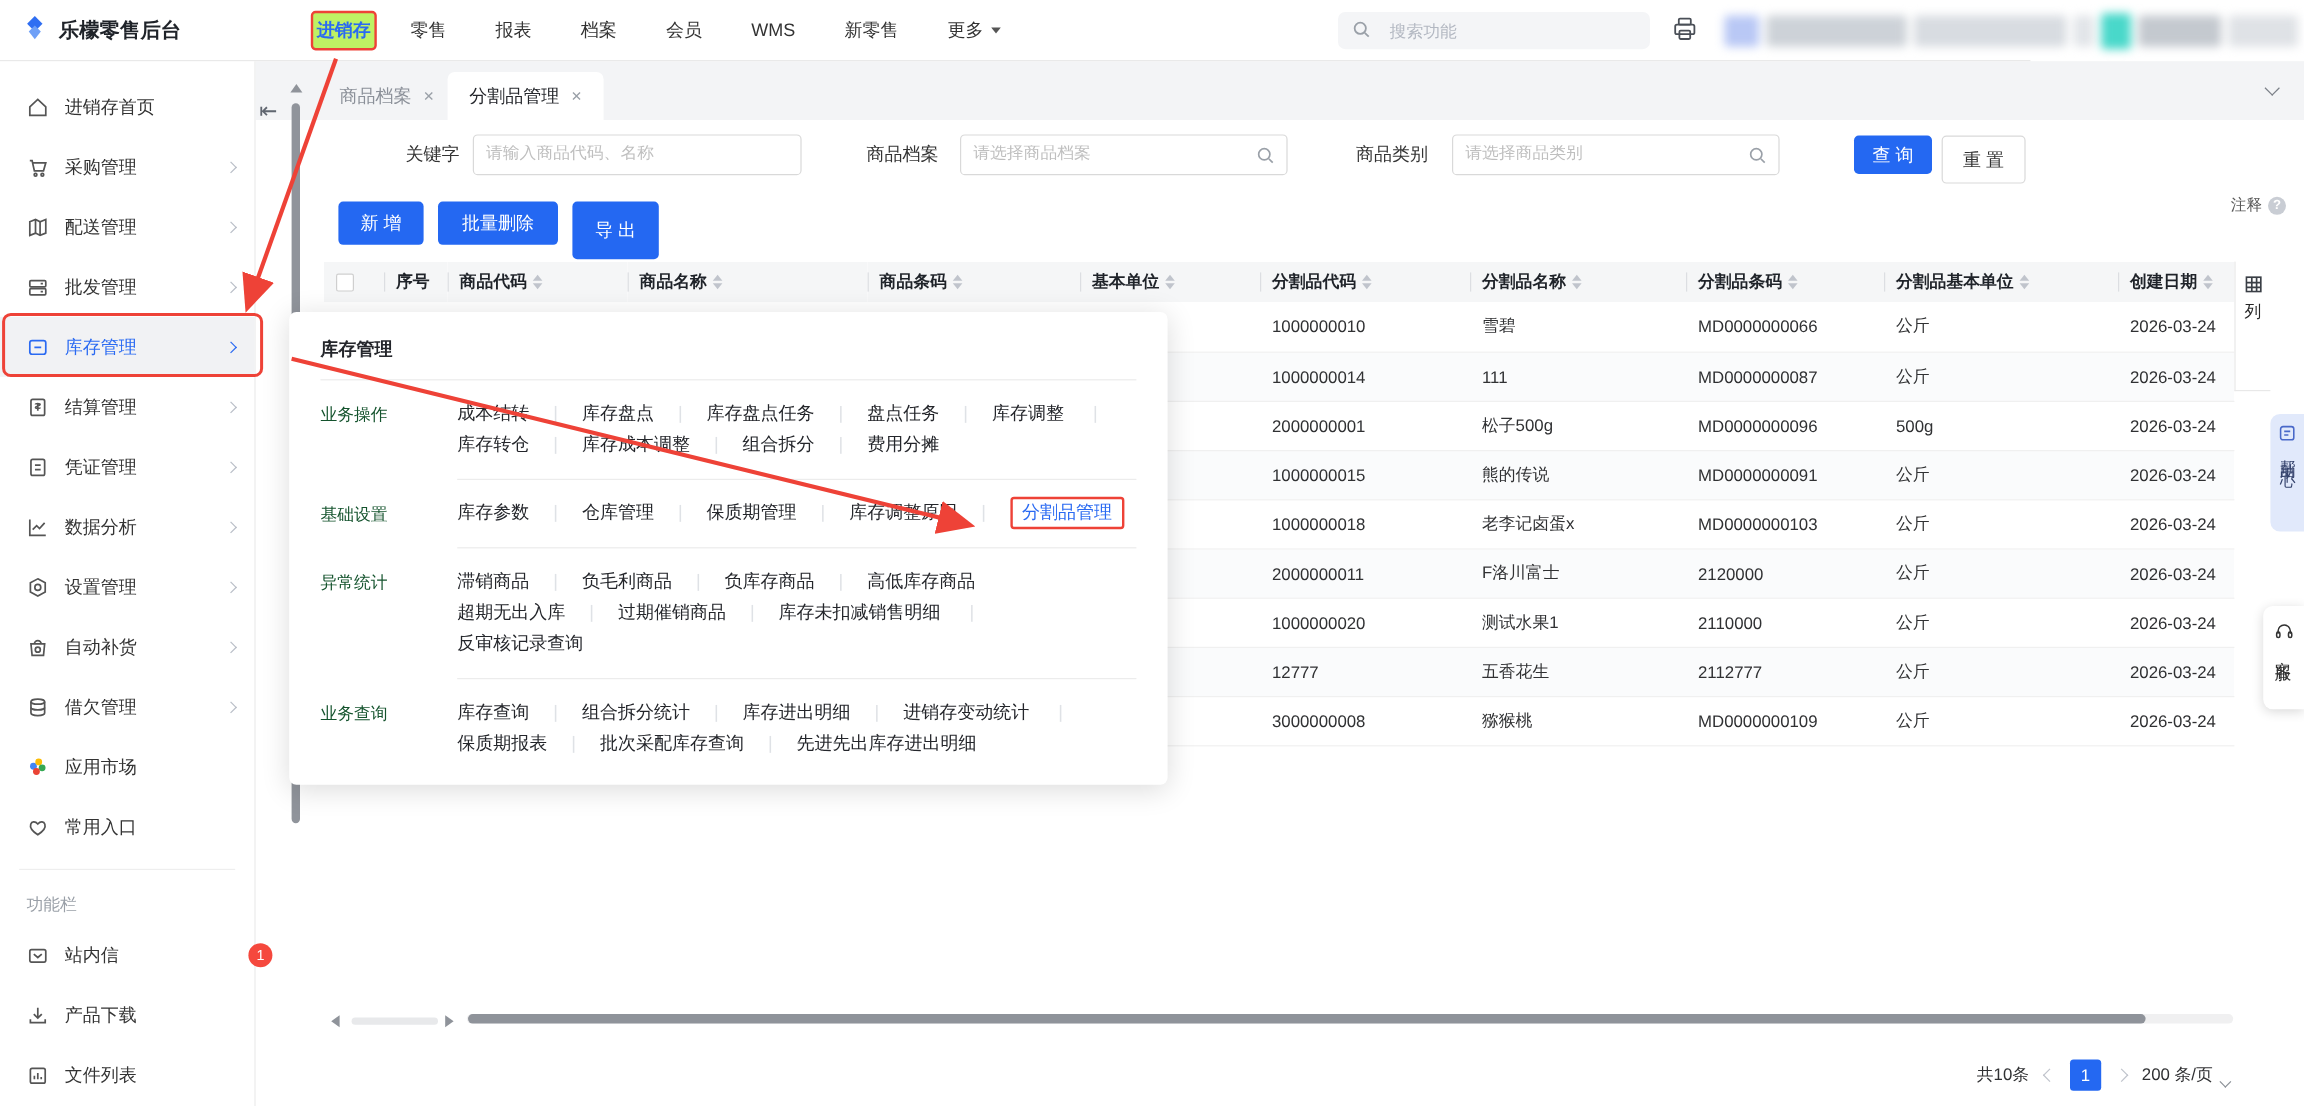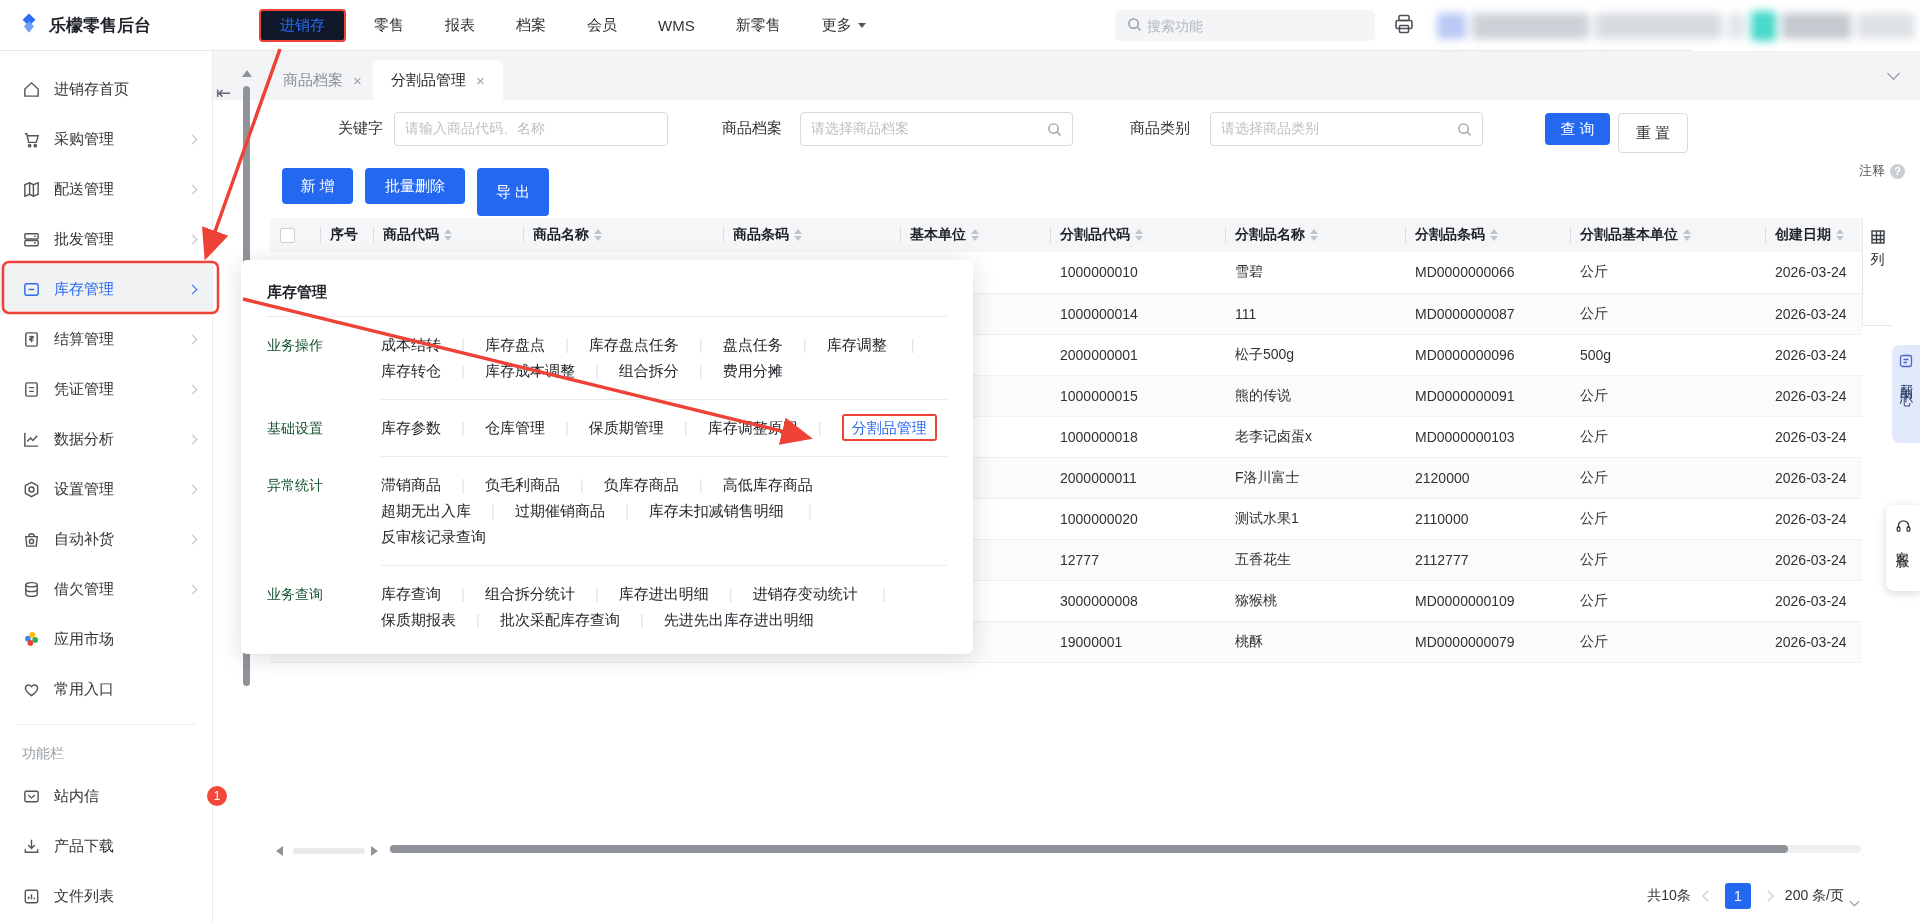--- a/index.html
+++ b/index.html
@@ -8,25 +8,25 @@
        font-family:"Liberation Sans","DejaVu Sans",sans-serif;font-size:14px}
 
   
   .topbar{position:absolute;left:0;top:0;width:1692px;height:51px;background:#fff;
           border-bottom:1px solid #e9e9e9;z-index:30}
   .brand{position:absolute;left:18px;top:0;height:50px;display:flex;align-items:center;gap:9px;
          font-size:17px;font-weight:700;color:#1f2329}
   .topnav{position:absolute;left:259px;top:0;height:50px;display:flex;align-items:center;gap:15px}
   .nav-item{padding:7px 13px;font-size:15px;color:#333;border-radius:4px;white-space:nowrap;cursor:pointer;
             display:flex;align-items:center;gap:6px}
-  .nav-item.active{color:#2a6af2;background:#0f172a;font-weight:400;border:2px solid #ee4237;padding:5px 19px}
+  .nav-item.active{color:#2a6af2;background:#bef264;font-weight:700;border:2px solid #ee4237;padding:5px 3px}
   .caret-down{width:0;height:0;border-left:4.5px solid transparent;border-right:4.5px solid transparent;
               border-top:5.5px solid #555;display:inline-block}
   .search-box{position:absolute;left:1115px;top:10px;width:260px;height:31px;background:#f4f5f7;
-              border-radius:6px;display:flex;align-items:center;gap:5px;padding:0 12px}
+              border-radius:6px;display:flex;align-items:center;gap:16px;padding:0 12px}
   .search-box input{border:none;outline:none;background:transparent;font-size:14px;width:180px;
                     font-family:inherit;color:#333}
   .search-box input::placeholder{color:#b3b8c2}
   .printer-btn{position:absolute;left:1393px;top:13px;cursor:pointer}
   .blur-area{position:absolute;left:1437px;top:8px;width:478px;height:36px;display:flex;gap:6px;
              filter:blur(4px);align-items:center}
   .blk{height:26px;border-radius:3px}
 
   
   .sidebar{position:absolute;left:0;top:51px;width:213px;height:871px;background:#fff;
@@ -603,33 +603,20 @@
           <td></td>
           <td></td>
           <td></td>
           <td></td>
           <td>3000000008</td>
           <td>猕猴桃</td>
           <td>MD0000000109</td>
           <td>公斤</td>
           <td>2026-03-24</td>
         </tr>
-    <tr class="zebra">
-          <td></td>
-          <td></td>
-          <td></td>
-          <td></td>
-          <td></td>
-          <td></td>
-          <td>19000001</td>
-          <td>桃酥</td>
-          <td>MD0000000079</td>
-          <td>公斤</td>
-          <td>2026-03-24</td>
-        </tr>
     </tbody>
   </table>
 
   <div class="col-strip">
     <svg width="14" height="14" viewBox="0 0 14 14" fill="none" stroke="#3a3f46" stroke-width="1.4">
         <rect x="1" y="1" width="12" height="12"></rect>
         <path d="M5.5 1 v12 M9.5 1 v12 M1 5.5 h12 M1 9.5 h12"></path>
       </svg>
     <span class="txt">列</span>
   </div>

